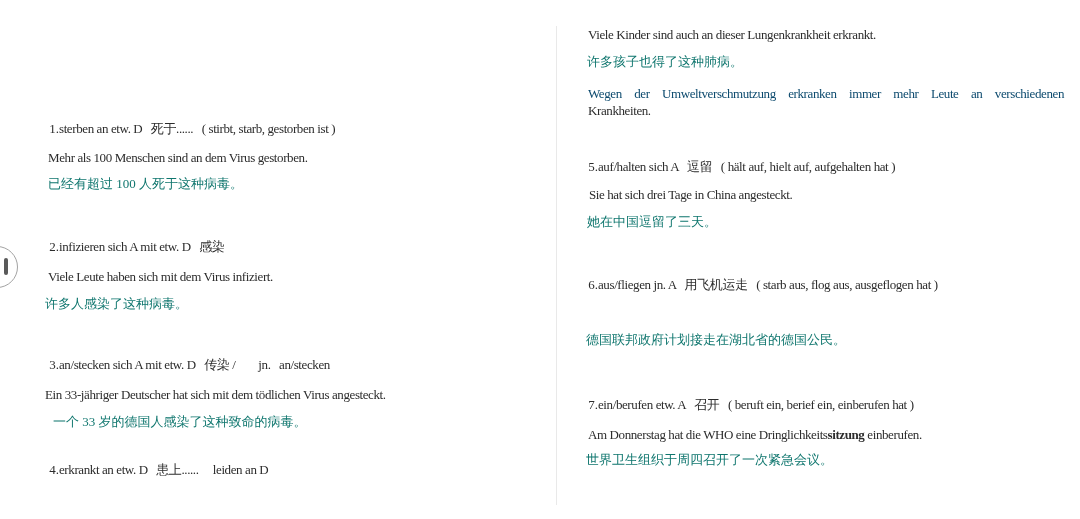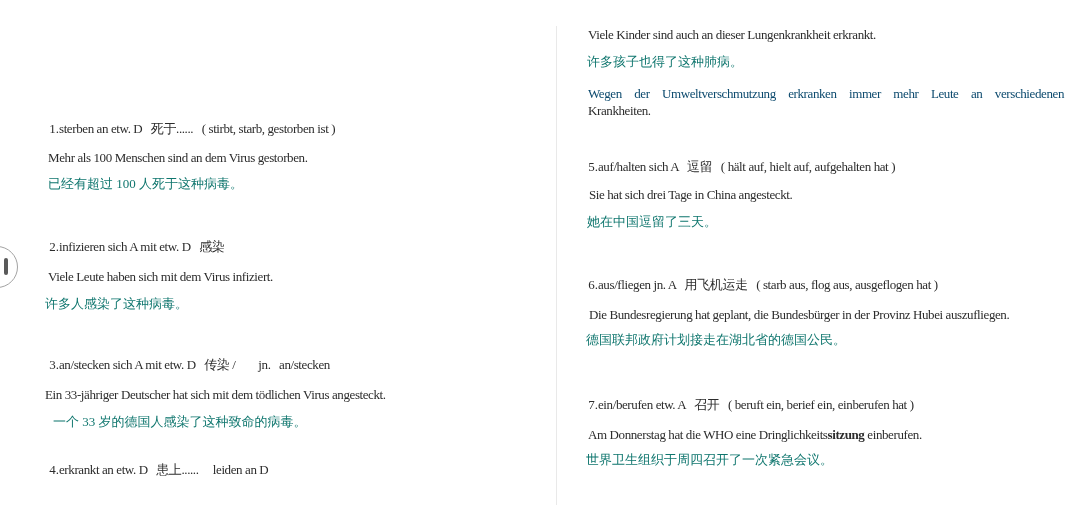--- a/index.html
+++ b/index.html
@@ -107,20 +107,19 @@
   <div class="line de" style="top:27px;left:588px">Viele Kinder sind auch an dieser Lungenkrankheit erkrankt.</div>
   <div class="line zh" style="top:54px;left:587px">许多孩子也得了这种肺病。</div>
   <div class="jline" style="top:86px;left:588px">Wegen der Umweltverschmutzung erkranken immer mehr Leute an verschiedenen</div>
   <div class="line de" style="top:103px;left:588px">Krankheiten.</div>
 
   <div class="line head" style="top:159px;left:585px"><span class="num">5.</span><span>auf/halten sich A   逗留   ( hält auf, hielt auf, aufgehalten hat )</span></div>
   <div class="line de" style="top:187px;left:589px">Sie hat sich drei Tage in China angesteckt.</div>
   <div class="line zh" style="top:214px;left:587px">她在中国逗留了三天。</div>
 
   <div class="line head" style="top:277px;left:585px"><span class="num">6.</span><span>aus/fliegen jn. A   用飞机运走   ( starb aus, flog aus, ausgeflogen hat )</span></div>
-  <div class="line de" style="top:307px;left:589px">Die Bundesregierung hat geplant, die Bundesbürger in der Provinz Hubei auszufliegen.</div>
   <div class="line zh" style="top:332px;left:586px">德国联邦政府计划接走在湖北省的德国公民。</div>
 
   <div class="line head" style="top:397px;left:585px"><span class="num">7.</span><span>ein/berufen etw. A   召开   ( beruft ein, berief ein, einberufen hat )</span></div>
   <div class="line de" style="top:427px;left:588px"><span>Am Donnerstag hat die WHO eine Dringlichkeits</span><b>sitzung</b><span> einberufen.</span></div>
   <div class="line zh" style="top:452px;left:586px">世界卫生组织于周四召开了一次紧急会议。</div>
 
 </div>
 
 </body></html>

